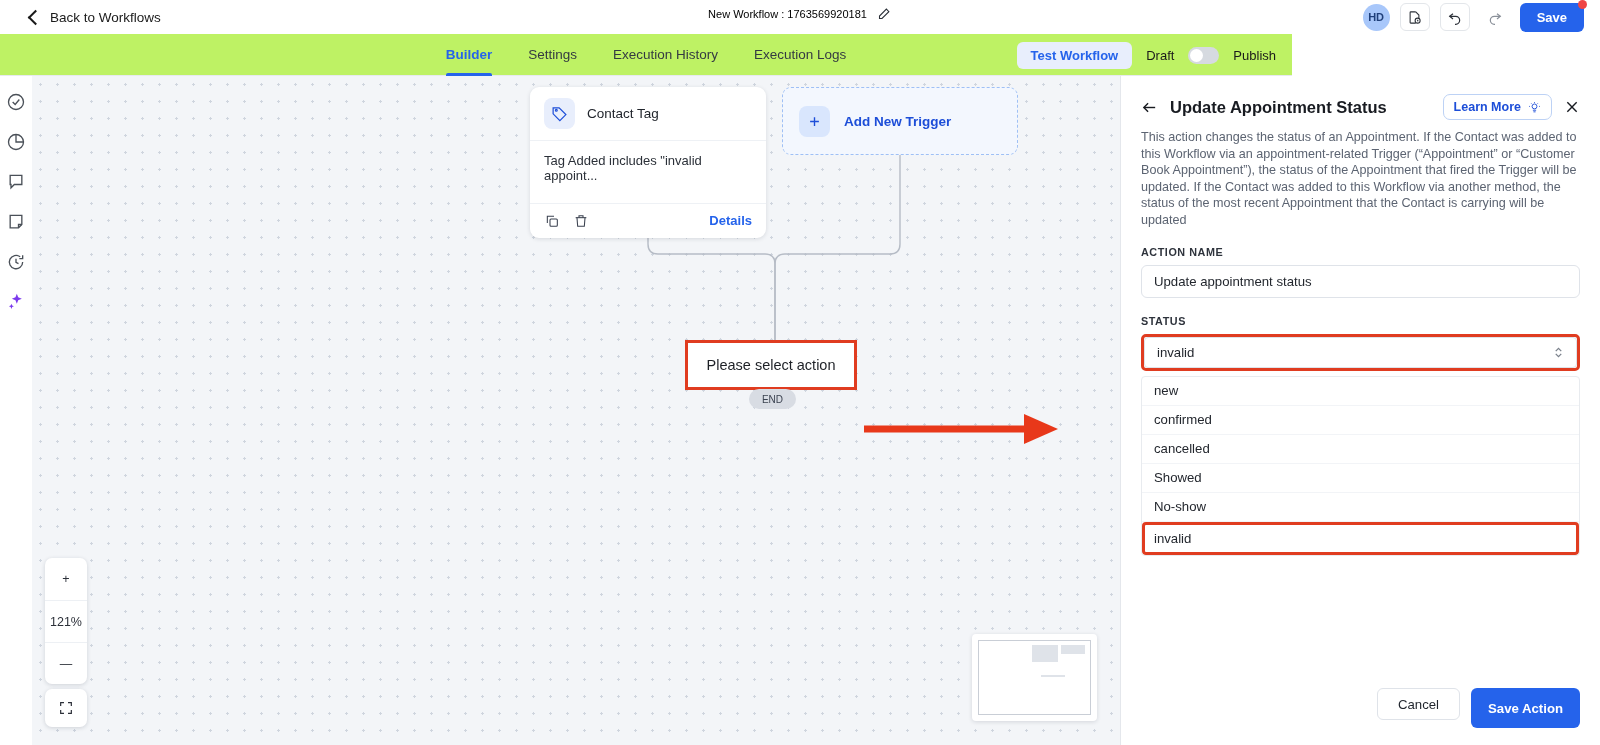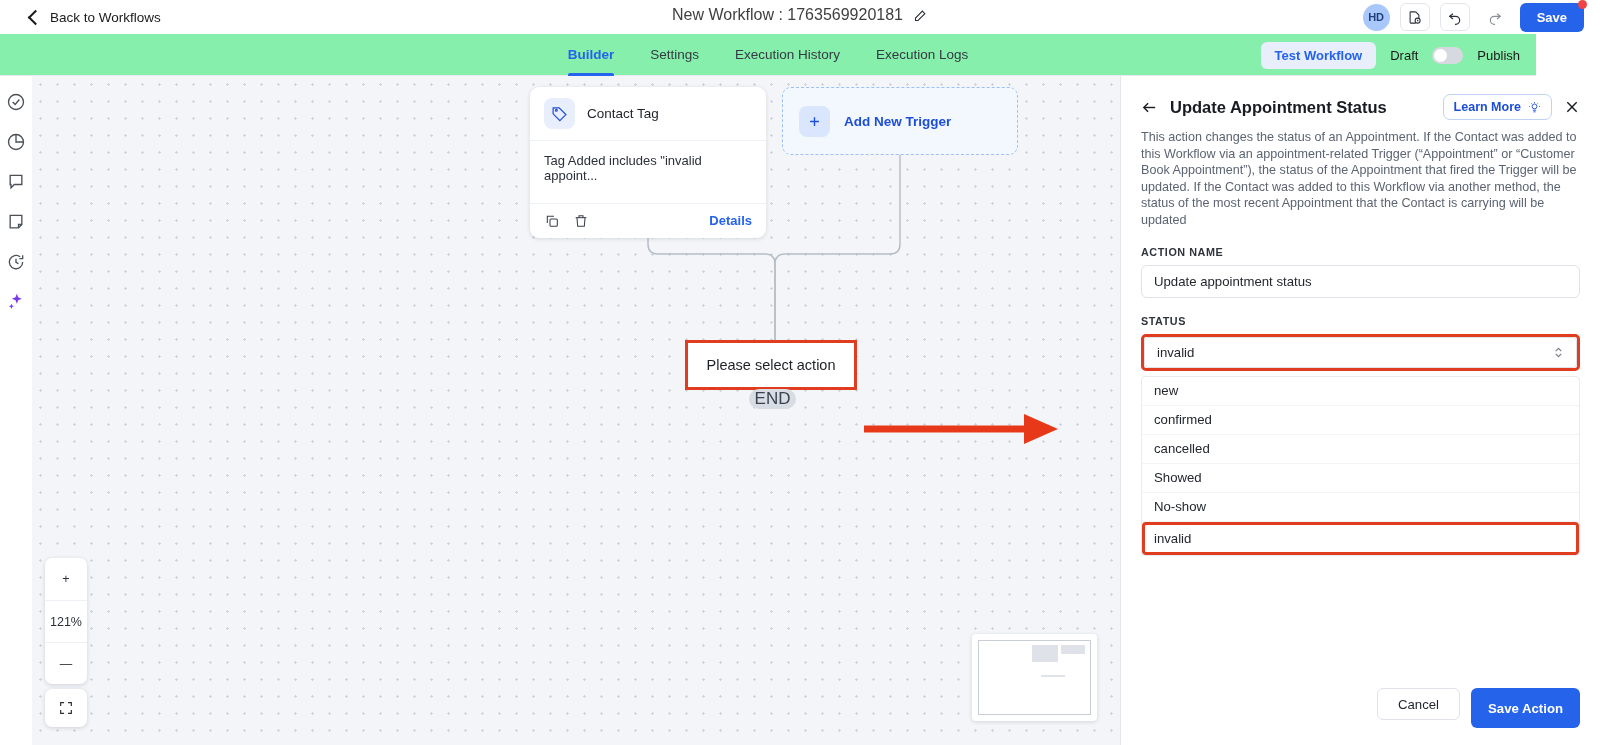--- a/index.html
+++ b/index.html
@@ -21,21 +21,21 @@
   }
   .back-chevron { width: 11px; height: 11px; border-left: 2px solid #1a1a1a;
     border-bottom: 2px solid #1a1a1a; transform: rotate(45deg); }
   .back-label { font-size: 13.5px; color: #1a1a1a; }
 
   .wf-title-wrap {
     position: absolute; left: 0; right: 0; top: 6px;
     display: flex; justify-content: center; align-items: center; gap: 10px;
     pointer-events: none;
   }
-  .wf-title { font-size: 16px; color: #404040; }
+  .wf-title { font-size: 11px; color: #000000; }
   .pencil { width: 15px; height: 15px; pointer-events: auto; cursor: pointer; }
 
   .top-right {
     position: absolute; right: 16px; top: 0; height: 34px;
     display: flex; align-items: center; gap: 10px;
   }
   .avatar {
     width: 27px; height: 27px; border-radius: 50%;
     background: #a8c7fa; color: #1f3f7a; font-size: 11px; font-weight: bold;
     display: flex; align-items: center; justify-content: center; cursor: pointer;
@@ -52,22 +52,22 @@
     display: flex; align-items: center; cursor: pointer; border: none;
     font-family: "Liberation Sans", sans-serif;
   }
   .save-dot {
     position: absolute; top: -3px; right: -3px; width: 9px; height: 9px;
     border-radius: 50%; background: #ef4444;
   }
 
   
   .tabsrow {
-    position: absolute; top: 34px; left: 0; width: 1536px; height: 42px;
-    background: #86efac; border-bottom: 1px solid #e7eaee;
+    position: absolute; top: 34px; left: 0; width: 1292px; height: 42px;
+    background: #bef264; border-bottom: 1px solid #e7eaee;
   }
   .tabs {
     position: absolute; left: 0; right: 0; top: 0; height: 42px;
     display: flex; justify-content: center; align-items: center; gap: 36px;
   }
   .tab {
     font-size: 13.5px; color: #343a42; height: 42px; line-height: 42px;
     cursor: pointer; position: relative;
   }
   .tab.active { color: #2563eb; font-weight: bold; }
@@ -143,21 +143,21 @@
 
   .action-node {
     position: absolute; left: 653px; top: 264px; width: 172px; height: 50px;
     background: #fff; border: 3px solid #e03c20;
     display: flex; align-items: center; justify-content: center;
     font-size: 14.5px; color: #1d2026; cursor: pointer;
   }
   .end-badge {
     position: absolute; left: 717px; top: 313px; width: 47px; height: 20px;
     background: #d8dce3; border-radius: 10px; color: #3b4250;
-    font-size: 17px; display: flex; align-items: center; justify-content: center;
+    font-size: 10px; display: flex; align-items: center; justify-content: center;
   }
   .red-arrow { position: absolute; left: 832px; top: 334px; }
 
   .zoom-ctrl {
     position: absolute; left: 13px; top: 482px; width: 42px;
     background: #fff; border-radius: 7px; box-shadow: 0 1px 4px rgba(20,30,50,.16);
     overflow: hidden;
   }
   .zc-cell {
     height: 42px; display: flex; align-items: center; justify-content: center;

